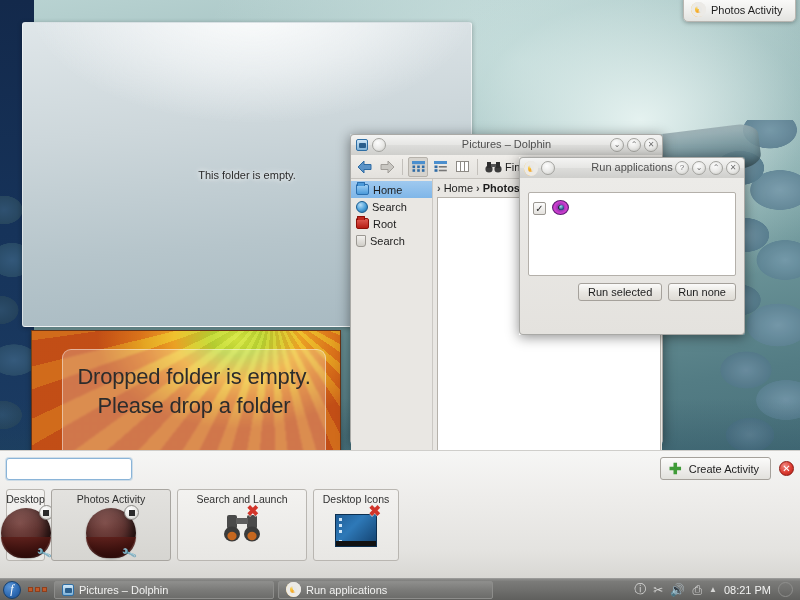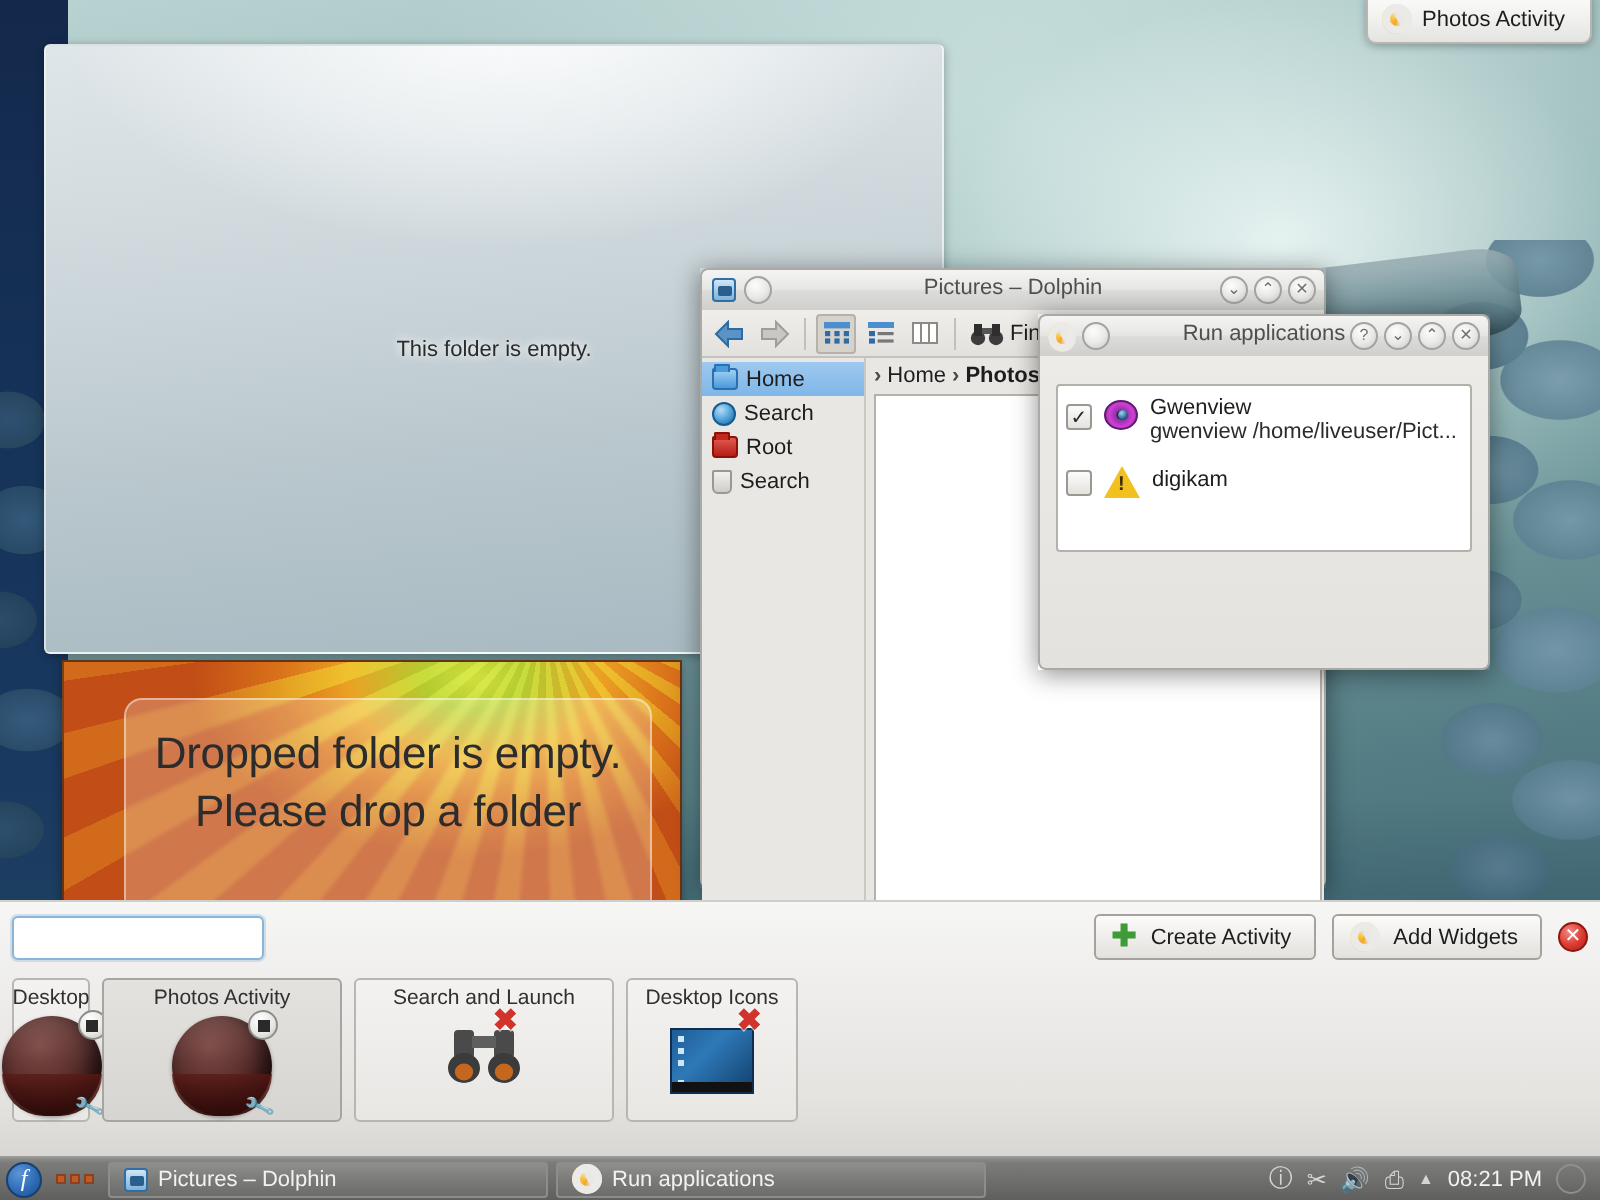--- a/index.html
+++ b/index.html
@@ -473,51 +473,40 @@
       <span class="tb-btn">⌃</span>
       <span class="tb-btn">✕</span>
     </div>
   </div>
   <div class="win-body">
     <div id="rundlg-list">
 
       <div class="applist-row">
         <span class="appcheck">✓</span>
         <span class="eye ic" style="margin-top:2px;"></span>
-        <span class="appinfo">
-          <span style="display:block;">Gwenview</span>
-          <span class="appcmd" style="display:block;">gwenview /home/liveuser/Pict...</span>
-        </span>
-      </div>
-
-      <div class="applist-row">
-        <span class="appcheck"></span>
-        <span class="warn ic" style="margin-top:2px;"></span>
-        <span class="appinfo" style="margin-top:3px;">
-          <span style="display:block;">digikam</span>
-        </span>
-      </div>
-
+      </div>
+
+
+    </div>
+    <div id="rundlg-buttons">
+      <button class="kbtn">Run selected</button>
+      <button class="kbtn">Run none</button>
     </div>
   </div>
 </div>
 
 <div id="actpanel">
   <div id="act-search">
     <input type="text" value="" placeholder="" style="">
   </div>
 
   <div id="act-buttons">
     <div class="act-btn">
       <span class="plus ic">✚</span>
       <span>Create Activity</span>
-    </div>
-    <div class="act-btn">
-      <span class="plasma ic"></span>
-      <span>Add Widgets</span>
     </div>
     <div id="close-panel">✕</div>
   </div>
 
   <div id="act-list">
 
     <div class="act-card">
       <span class="act-name">Desktop</span>
       <div class="act-thumb">
         <div class="planet"></div>

